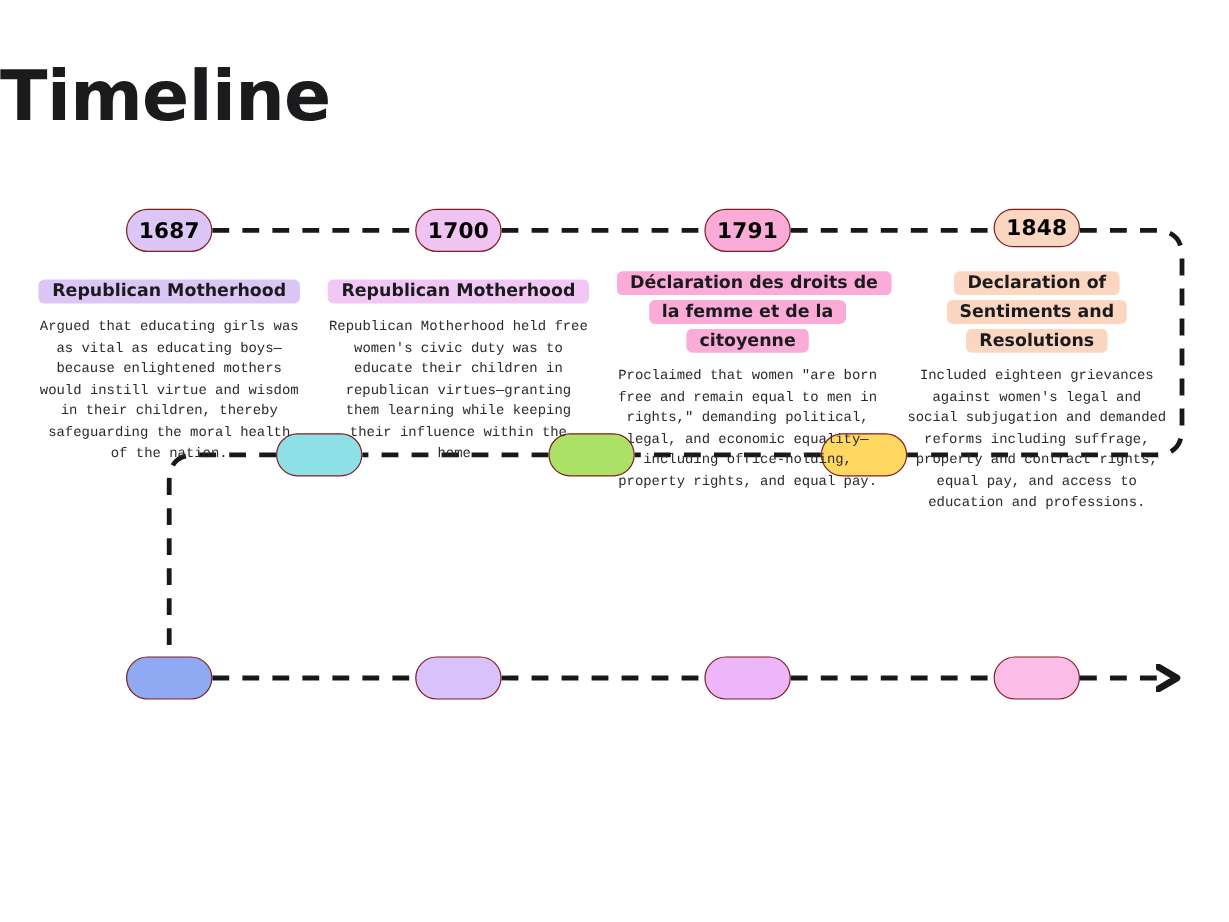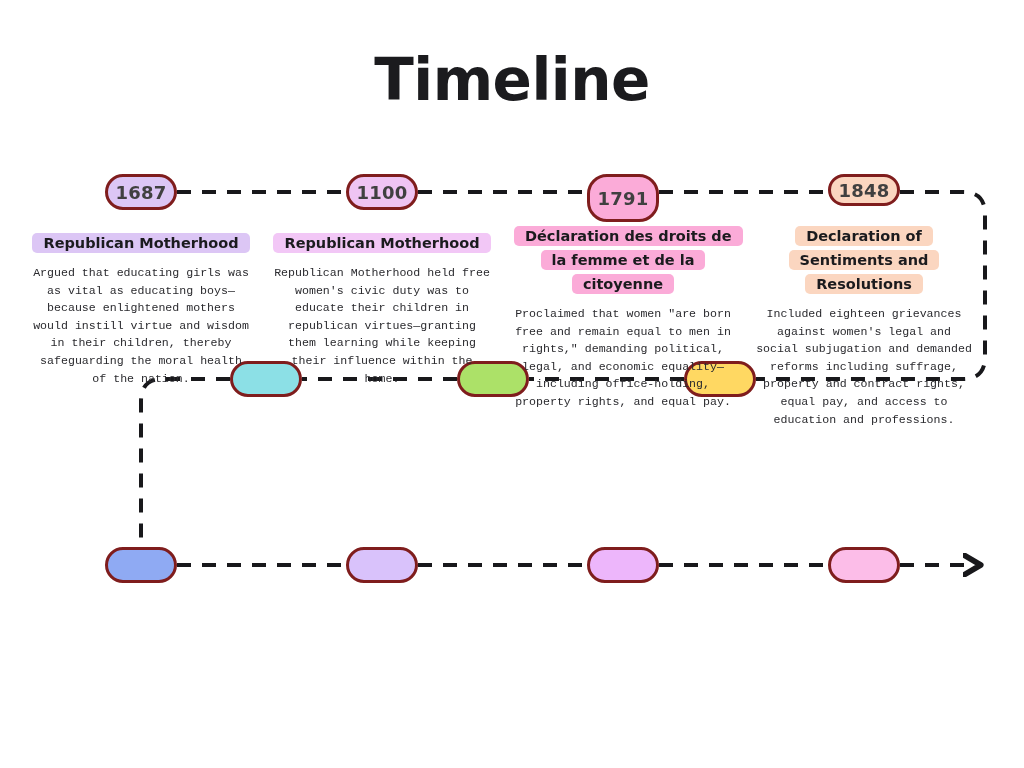--- a/index.html
+++ b/index.html
@@ -18,49 +18,49 @@
     position: relative;
     width: 1024px;
     height: 768px;
   }
   
   .page-title {
     position: absolute;
     left: 0;
     top: 46px;
     width: 1024px;
-    text-align: center;
+    text-align: left;
     font-size: 58px;
     font-weight: bold;
     letter-spacing: -0.5px;
     color: #1B1B1E;
     font-family: "DejaVu Sans", sans-serif;
   }
   
   .track-svg {
     position: absolute;
     left: 0;
     top: 0;
     width: 1024px;
     height: 768px;
     pointer-events: none;
   }
   
   .pill {
     position: absolute;
     box-sizing: border-box;
-    border: 3px solid #7f1d1d;
+    border: 1px solid #7f1d1d;
     border-radius: 20px;
     display: flex;
     align-items: center;
     justify-content: center;
     font-family: "DejaVu Sans", sans-serif;
     font-weight: bold;
     font-size: 18px;
-    color: #404040;
+    color: #000000;
     letter-spacing: 0.2px;
   }
   
   .block {
     position: absolute;
     text-align: center;
   }
   .block-heading {
     display: inline;
     font-family: "DejaVu Sans", sans-serif;
@@ -111,22 +111,22 @@
       <path d="M230,379 L163,379 Q141,379 141,401 L141,547"></path>
 
       <path d="M177,565 L346,565"></path>
       <path d="M418,565 L587,565"></path>
       <path d="M659,565 L828,565"></path>
       <path d="M900,565 L968,565" marker-end="url(#arrowhead)"></path>
     </g>
   </svg>
 
   <div class="pill" style="left: 105px; top: 174px; width: 72px; height: 36px; background: rgb(220, 198, 245);">1687</div>
-  <div class="pill" style="left: 346px; top: 174px; width: 72px; height: 36px; background: rgb(239, 196, 243);">1100</div>
-  <div class="pill" style="left: 587px; top: 174px; width: 72px; height: 48px; background: rgb(251, 171, 216);">1791</div>
+  <div class="pill" style="left: 346px; top: 174px; width: 72px; height: 36px; background: rgb(239, 196, 243);">1700</div>
+  <div class="pill" style="left: 587px; top: 174px; width: 72px; height: 36px; background: rgb(251, 171, 216);">1791</div>
   <div class="pill" style="left: 828px; top: 174px; width: 72px; height: 32px; background: rgb(251, 214, 192);">1848</div>
 
   <div class="pill" style="left: 230px; top: 361px; width: 72px; height: 36px; background: rgb(140, 224, 230);"></div>
   <div class="pill" style="left: 457px; top: 361px; width: 72px; height: 36px; background: rgb(172, 225, 104);"></div>
   <div class="pill" style="left: 684px; top: 361px; width: 72px; height: 36px; background: rgb(255, 216, 98);"></div>
 
   <div class="pill" style="left: 105px; top: 547px; width: 72px; height: 36px; background: rgb(143, 170, 243);"></div>
   <div class="pill" style="left: 346px; top: 547px; width: 72px; height: 36px; background: rgb(217, 194, 251);"></div>
   <div class="pill" style="left: 587px; top: 547px; width: 72px; height: 36px; background: rgb(237, 182, 251);"></div>
   <div class="pill" style="left: 828px; top: 547px; width: 72px; height: 36px; background: rgb(252, 189, 232);"></div>

